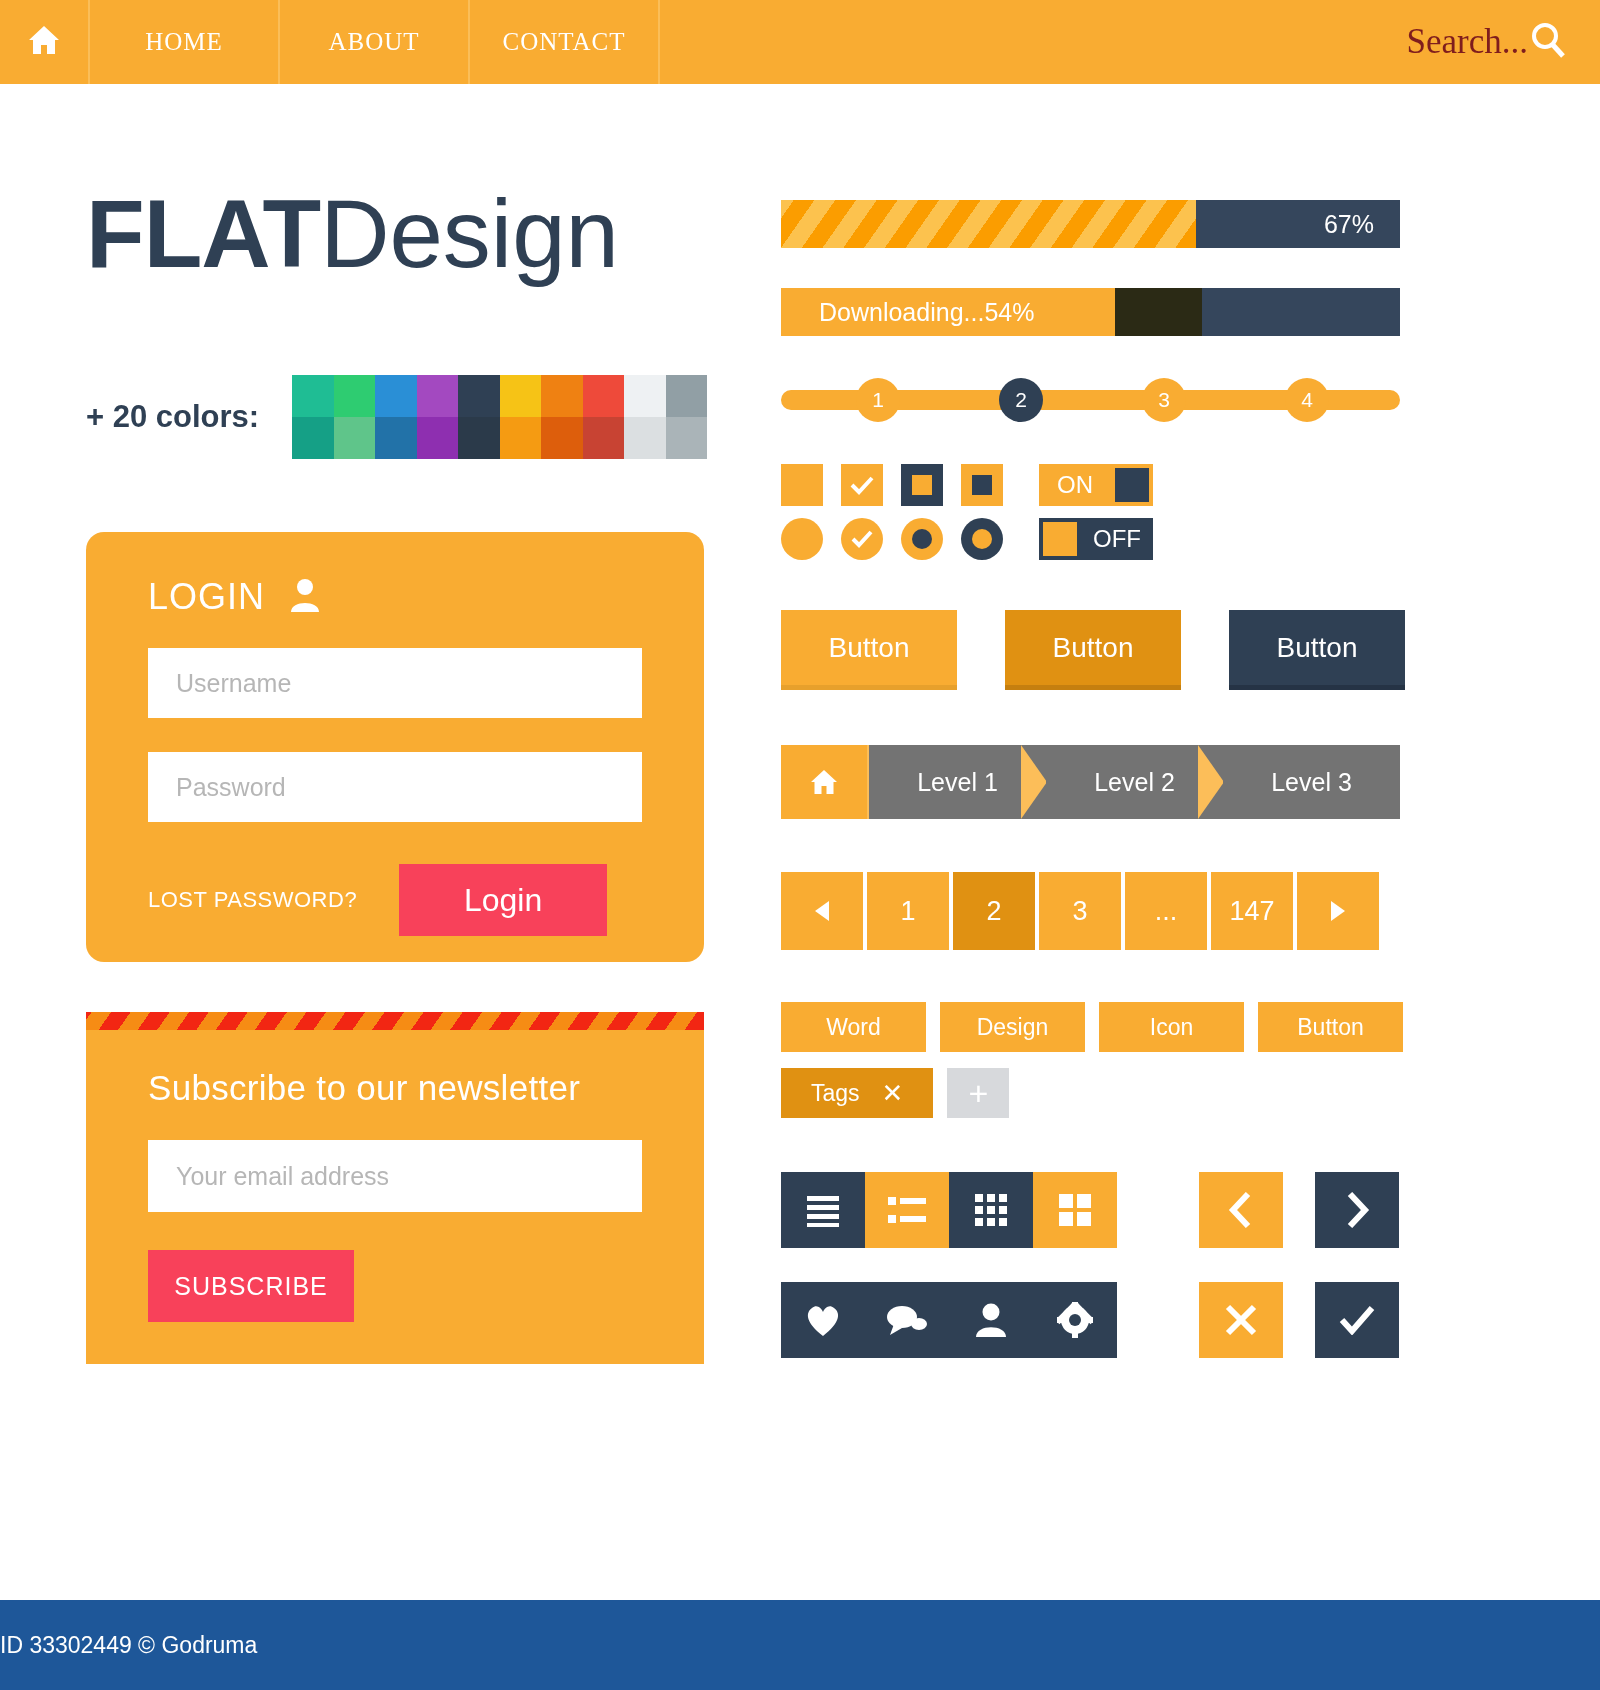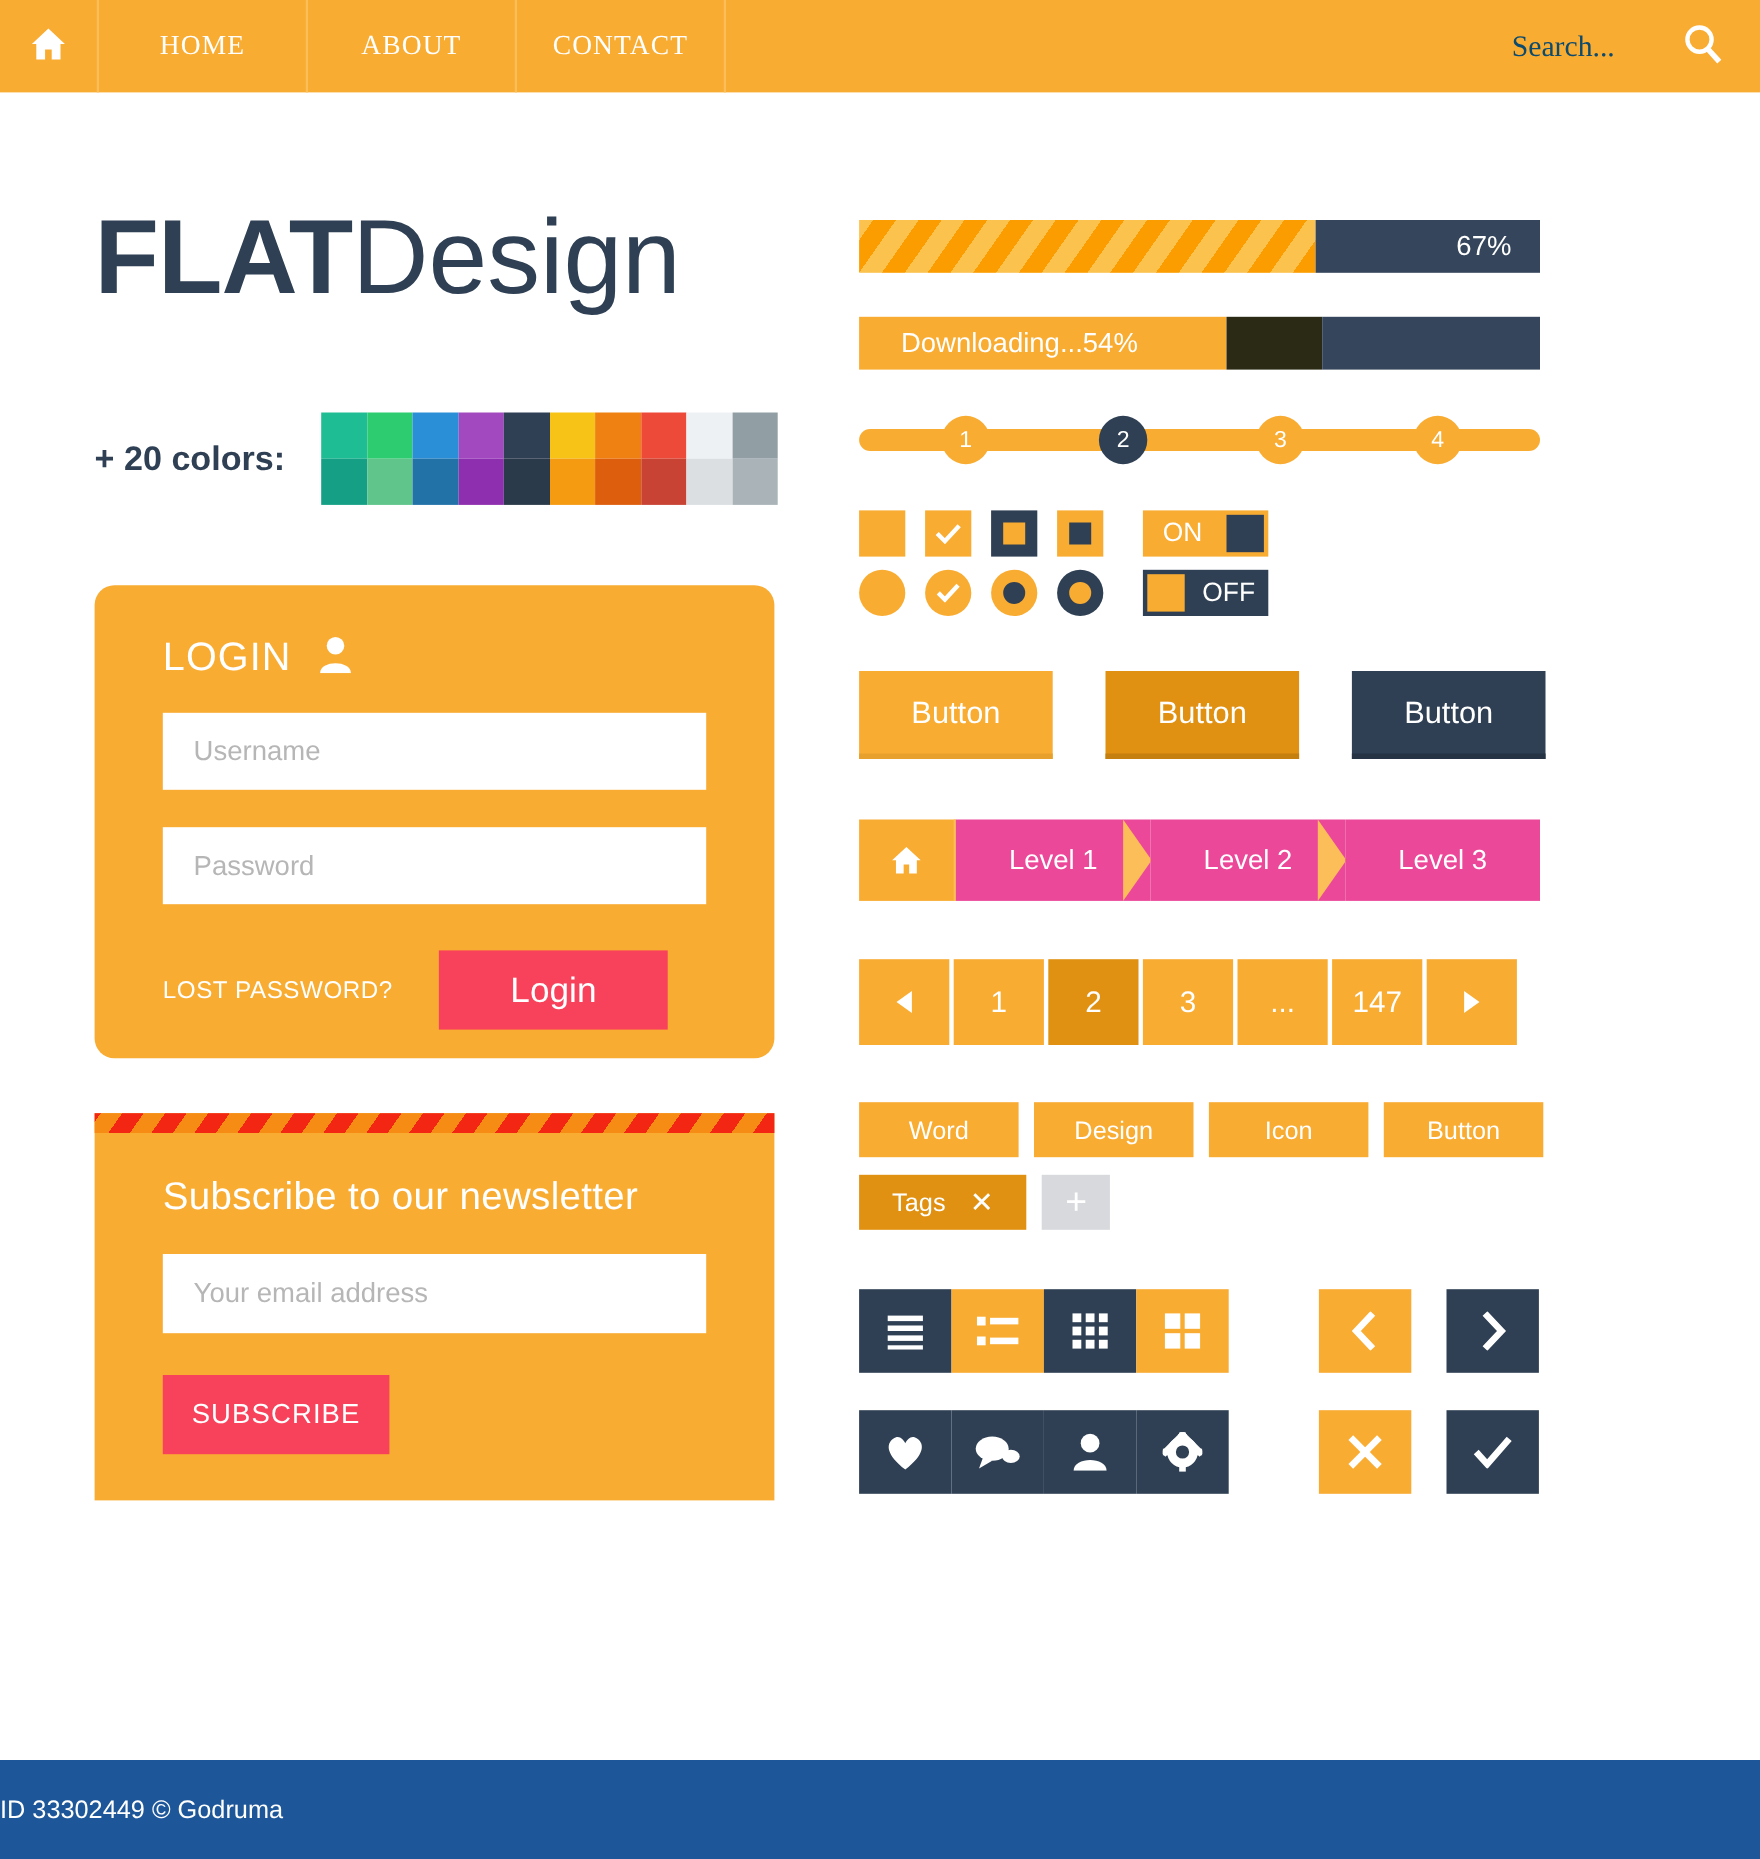--- a/index.html
+++ b/index.html
@@ -24,21 +24,21 @@
     border-right: 2px solid #fbbe58;
   }
   .nav-item {
     height: 84px; min-width: 190px;
     display: flex; align-items: center; justify-content: center;
     color: #ffffff; font-size: 25px; letter-spacing: 1px;
     border-right: 2px solid #fbbe58;
   }
   .nav-spacer { flex: 1; }
   .nav-search-text {
-    color: #0c4a6e; font-size: 27px; margin-right: 60px;
+    color: #7f1d1d; font-size: 35px; 
   }
   .nav-search-icon { margin-right: 32px; }
 
   
   .title-flat {
     position: absolute; left: 86px; top: 186px;
     font-size: 96px; color: #2f4054; letter-spacing: -1px;
     font-weight: bold; line-height: 1;
   }
   .title-flat .light { font-weight: normal; letter-spacing: 0px; }
@@ -200,21 +200,21 @@
   .flat-btn.b { background: #e09112; border-bottom: 5px solid #c57f0f; margin-left: 48px; }
   .flat-btn.c { background: #2f4054; border-bottom: 5px solid #253345; margin-left: 48px; }
 
   .breadcrumb { top: 745px; width: 619px; height: 74px; display: flex; }
   .bc-home {
     width: 88px; height: 74px; background: #f9ac32;
     display: flex; align-items: center; justify-content: center;
     border-right: 2px solid #fcbe59;
   }
   .bc-item {
-    position: relative; height: 74px; background: #ec4899;
+    position: relative; height: 74px; background: #737373;
     color: #ffffff; font-size: 25px;
     display: flex; align-items: center; justify-content: center;
     width: 177px;
   }
   .bc-item::after {
     content: ""; position: absolute; right: -1px; top: 0;
     width: 0; height: 0;
     border-top: 37px solid transparent;
     border-bottom: 37px solid transparent;
     border-left: 26px solid #fcbe59;

